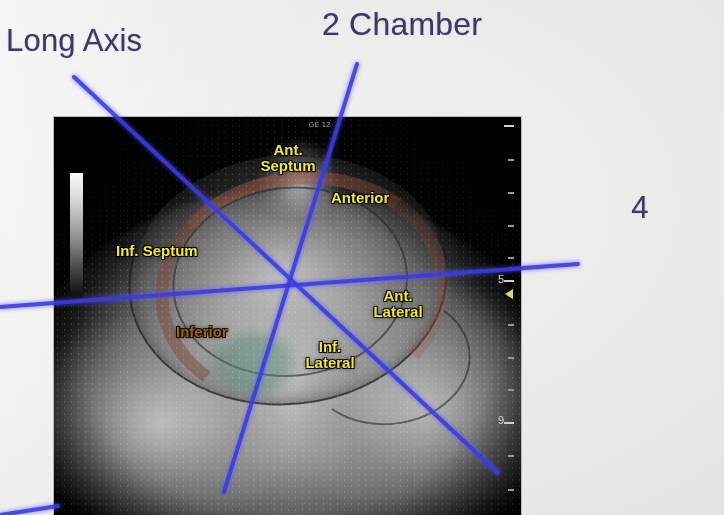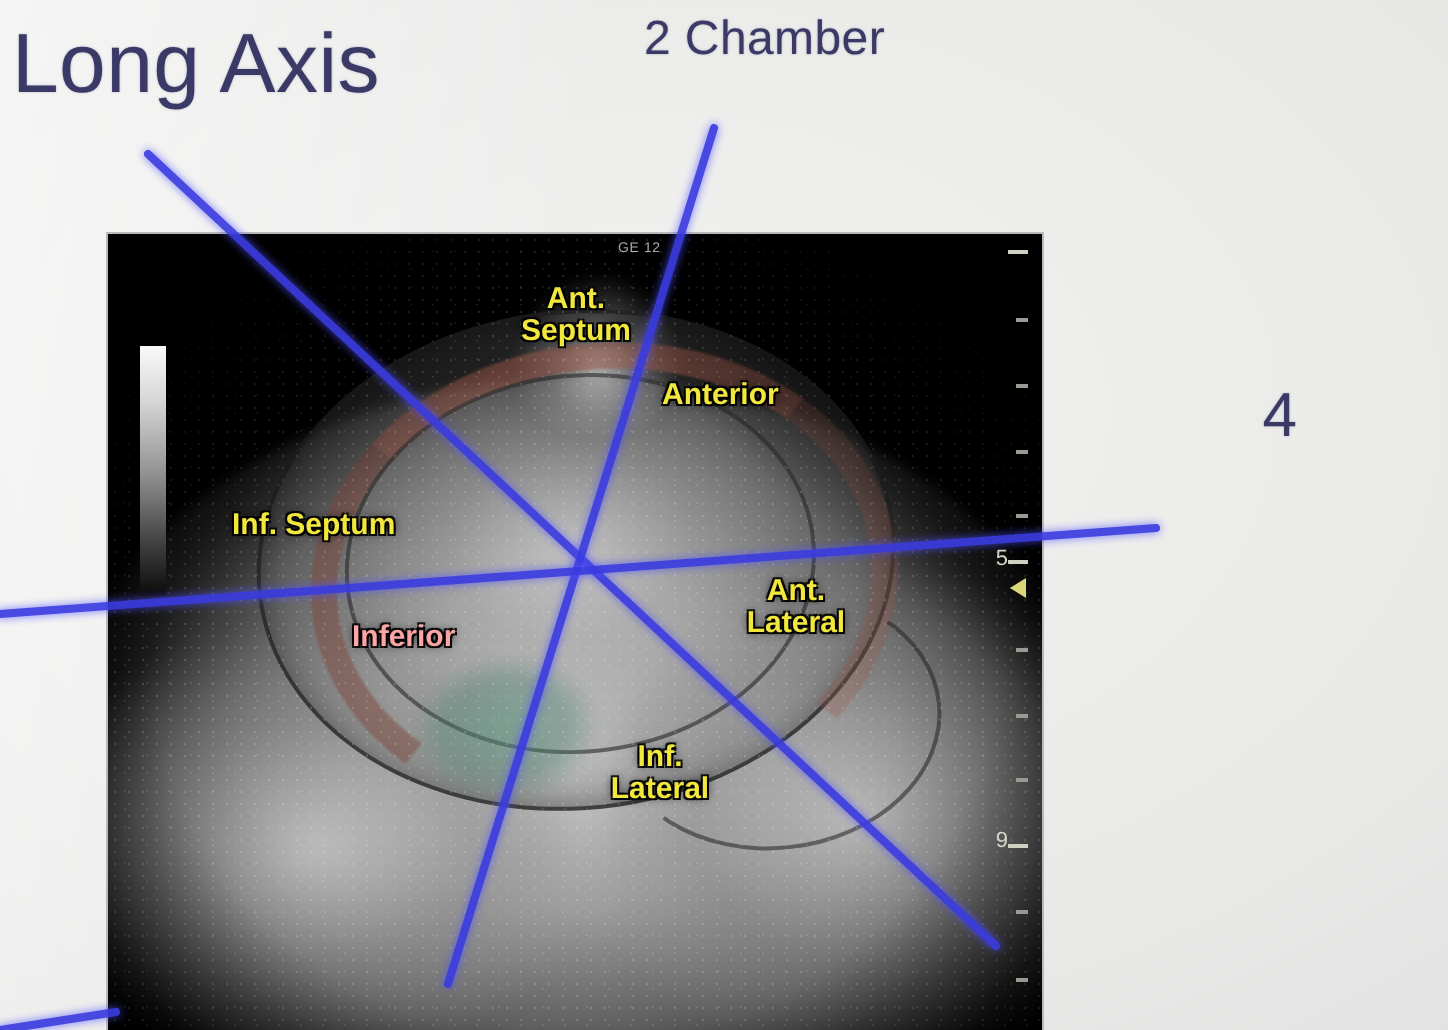--- a/index.html
+++ b/index.html
@@ -33,22 +33,22 @@
 
   
   .slide-label {
     position: absolute;
     color: #3b3a66;
     font-weight: 400;
     letter-spacing: .2px;
     white-space: nowrap;
     text-shadow: 0 0 1.2px rgba(59,58,102,.35);
   }
-  #label-long-axis { left: 6px;   top: 8px;   font-size: 42px; }
-  #label-2-chamber { left: 322px; top: 6px;   font-size: 24px; }
+  #label-long-axis { left: 6px;   top: 23px;   font-size: 31px; }
+  #label-2-chamber { left: 322px; top: 6px;   font-size: 32px; }
   #label-4-chamber { left: 560px; top: 190px; font-size: 31px; text-align: center; width: 160px; white-space: normal; line-height: 1.18; }
   #label-4-chamber .num { display:block; }
 
   
   #us-panel {
     position: absolute;
     left: 54px;
     top: 117px;
     width: 467px;
     height: 398px;
@@ -291,25 +291,25 @@
       <div class="tick major" style="top:305px"></div>
       <div class="tick-label" style="top:304px">9</div>
       <div class="tick" style="top:338px"></div>
       <div class="tick" style="top:372px"></div>
       <div id="focus-marker"></div>
     </div>
 
     <div class="seg-label center" style="left: 176px; top: 25px; width: 116px; color: rgb(242, 231, 60);">Ant.
 Septum</div>
     <div class="seg-label" style="left: 277px; top: 73px; color: rgb(242, 231, 60); text-align: right;">Anterior</div>
-    <div class="seg-label" style="left: 62px; top: 126px; color: rgb(242, 231, 60); margin-top: 12px;">Inf. Septum</div>
+    <div class="seg-label" style="left: 62px; top: 126px; color: rgb(242, 231, 60);">Inf. Septum</div>
     <div class="seg-label center" style="left: 296px; top: 171px; width: 96px; color: rgb(242, 231, 60);">Ant.
 Lateral</div>
-    <div class="seg-label" style="left: 122px; top: 194px; color: #fca5a5;">Inferior</div>
-    <div class="seg-label center" style="left: 228px; top: 222px; width: 96px; color: rgb(242, 231, 60); margin-top: 32px;">Inf.
+    <div class="seg-label" style="left: 122px; top: 207px; color: #a16207;">Inferior</div>
+    <div class="seg-label center" style="left: 228px; top: 222px; width: 96px; color: rgb(242, 231, 60);">Inf.
 Lateral</div>
   </div>
 
   <svg id="plane-lines" width="724" height="515" viewBox="0 0 724 515">
     <line id="line-long-axis" x1="74" y1="77" x2="498" y2="473" stroke="#3b3ce0"></line>
     <line id="line-two-chamber" x1="357" y1="64" x2="224" y2="492" stroke="#3b3ce0"></line>
     <line id="line-four-chamber" x1="0" y1="307" x2="578" y2="264" stroke="#3b3ce0"></line>
     <line id="line-corner-stub" x1="0" y1="515" x2="58" y2="506" stroke-width="4" stroke="#3b3ce0"></line>
   </svg>
 

